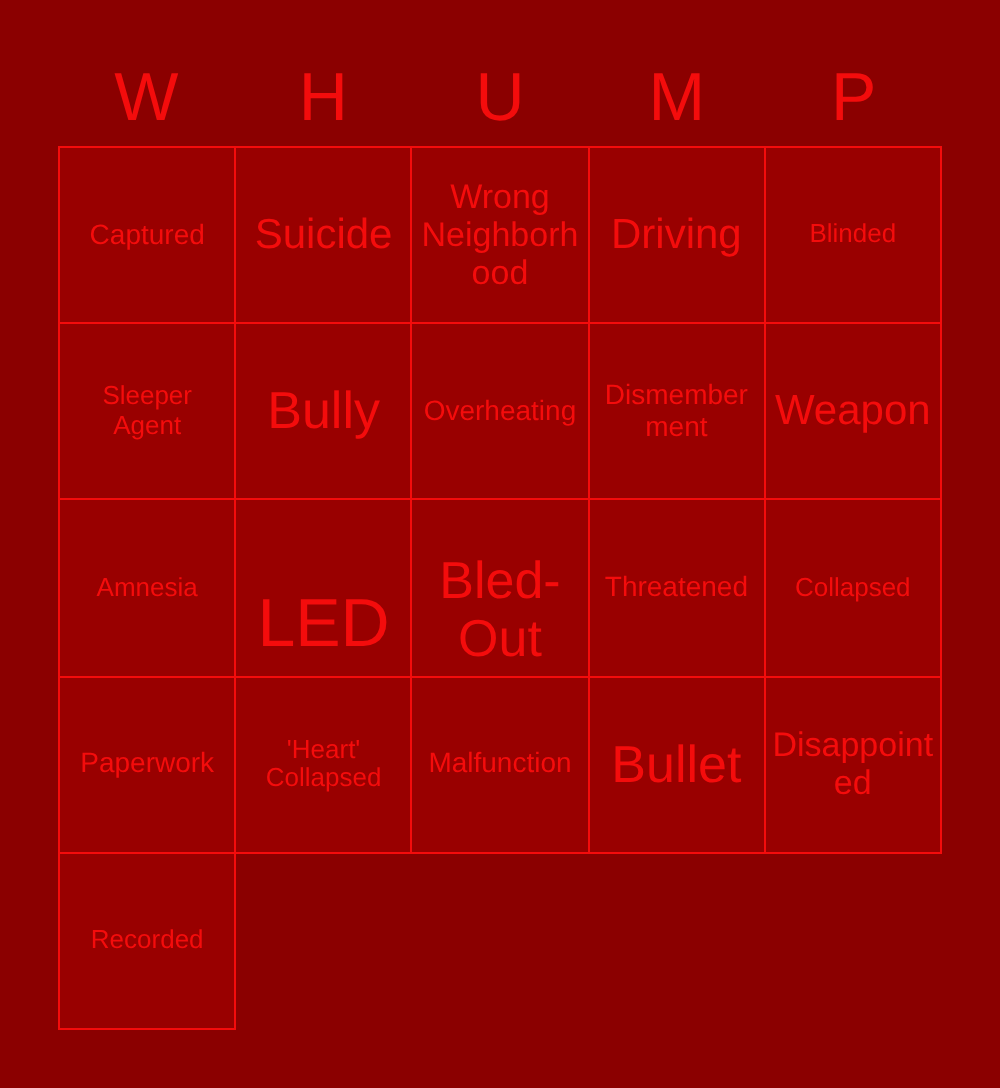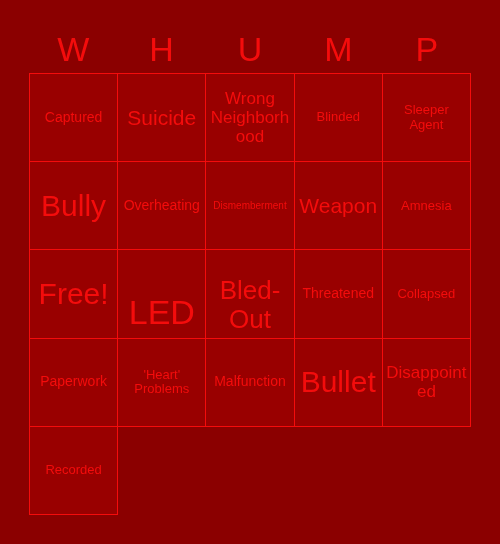--- a/index.html
+++ b/index.html
@@ -68,27 +68,27 @@
   }
   .cell-text {
     color: #f40c0c;
     line-height: 1.12;
     width: 100%;
     display: block;
     white-space: pre-line;
     word-break: break-word;
   }
   
-  .fs-xs  { font-size: 10px; }
+  .fs-xs  { font-size: 14px; }
   .fs-sm  { font-size: 17px; }
   .fs-md  { font-size: 14px; }
   .fs-lg  { font-size: 13px; }
   .fs-xl  { font-size: 21px; }
   .fs-2xl { font-size: 26px; margin-top: 23px; }
-  .fs-3xl { font-size: 30px; }
+  .fs-3xl { font-size: 26px; }
   .fs-4xl { font-size: 34px; margin-top: 36px; }
   #bottom-band {
     position: absolute;
     left: 0;
     bottom: 0;
     width: 500px;
     height: 24px;
     background: #8b0000;
   }
 </style>
@@ -110,20 +110,23 @@
         <span class="cell-text fs-md">Captured</span>
       </div>
     <div class="cell">
         <span class="cell-text fs-xl">Suicide</span>
       </div>
     <div class="cell">
         <span class="cell-text fs-sm">Wrong
 Neighborhood</span>
       </div>
     <div class="cell">
+        <span class="cell-text fs-xl">Driving</span>
+      </div>
+    <div class="cell">
         <span class="cell-text fs-lg">Blinded</span>
       </div>
 
     <div class="cell">
         <span class="cell-text fs-lg">Sleeper
 Agent</span>
       </div>
     <div class="cell">
         <span class="cell-text fs-3xl">Bully</span>
       </div>
@@ -134,43 +137,40 @@
         <span class="cell-text fs-xs">Dismemberment</span>
       </div>
     <div class="cell">
         <span class="cell-text fs-xl">Weapon</span>
       </div>
 
     <div class="cell">
         <span class="cell-text fs-lg">Amnesia</span>
       </div>
     <div class="cell">
-        <span class="cell-text fs-3xl">Free!</span>
-      </div>
-    <div class="cell">
         <span class="cell-text fs-4xl">LED</span>
       </div>
 
     <div class="cell">
         <span class="cell-text fs-2xl">Bled-
 Out</span>
       </div>
     <div class="cell">
         <span class="cell-text fs-md">Threatened</span>
       </div>
     <div class="cell">
         <span class="cell-text fs-lg">Collapsed</span>
       </div>
     <div class="cell">
         <span class="cell-text fs-md">Paperwork</span>
       </div>
 
     <div class="cell">
         <span class="cell-text fs-lg">'Heart'
-Problems</span>
+Collapsed</span>
       </div>
     <div class="cell">
         <span class="cell-text fs-md">Malfunction</span>
       </div>
     <div class="cell">
         <span class="cell-text fs-3xl">Bullet</span>
       </div>
     <div class="cell">
         <span class="cell-text fs-sm">Disappointed</span>
       </div>

